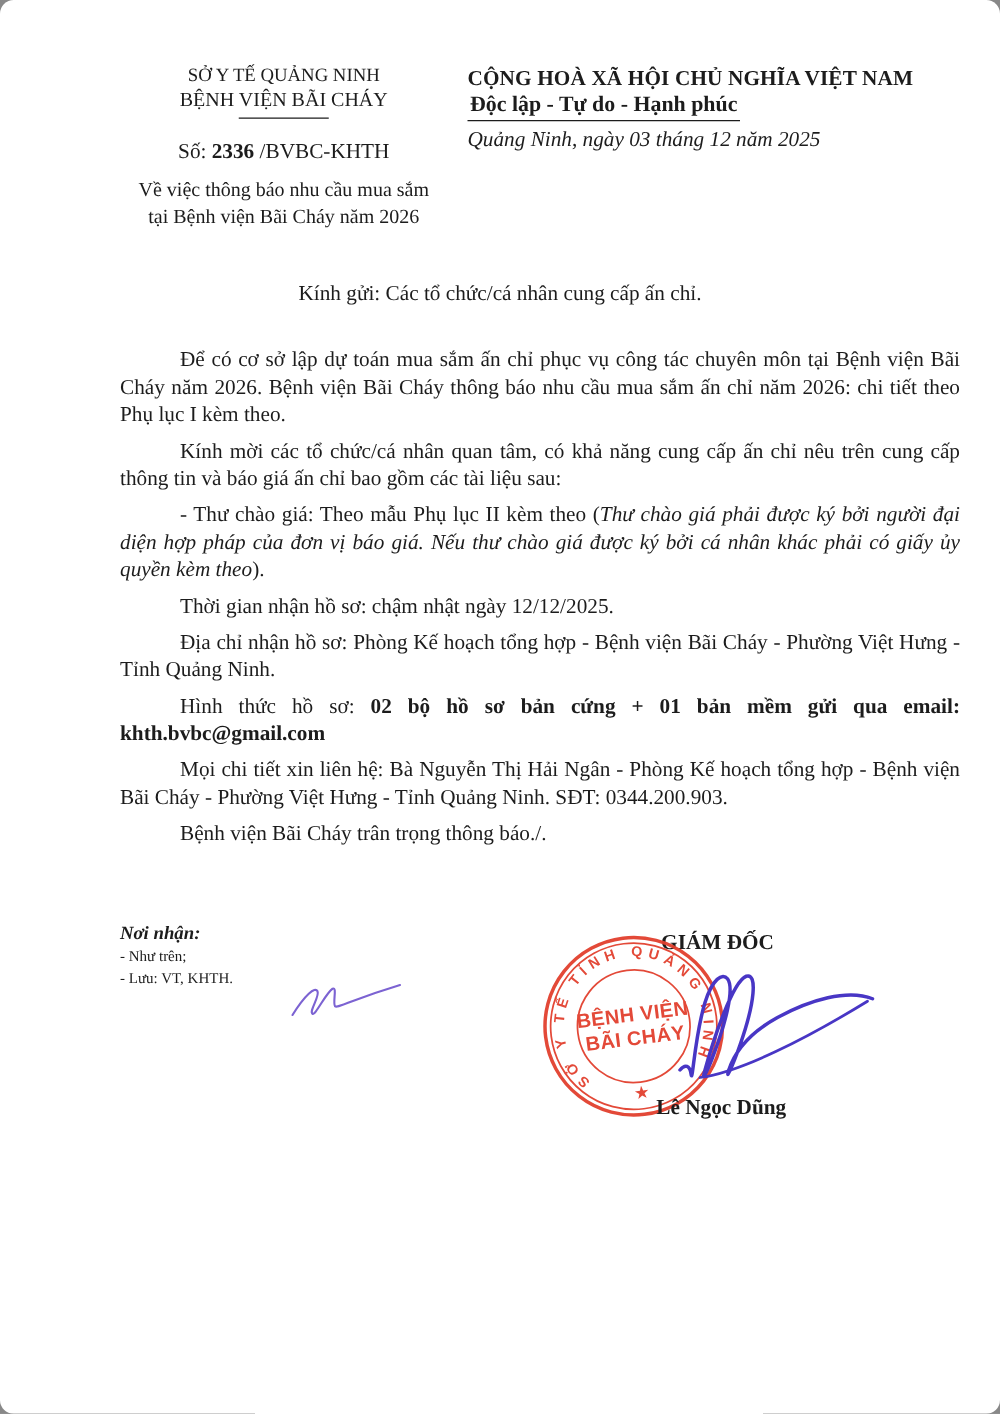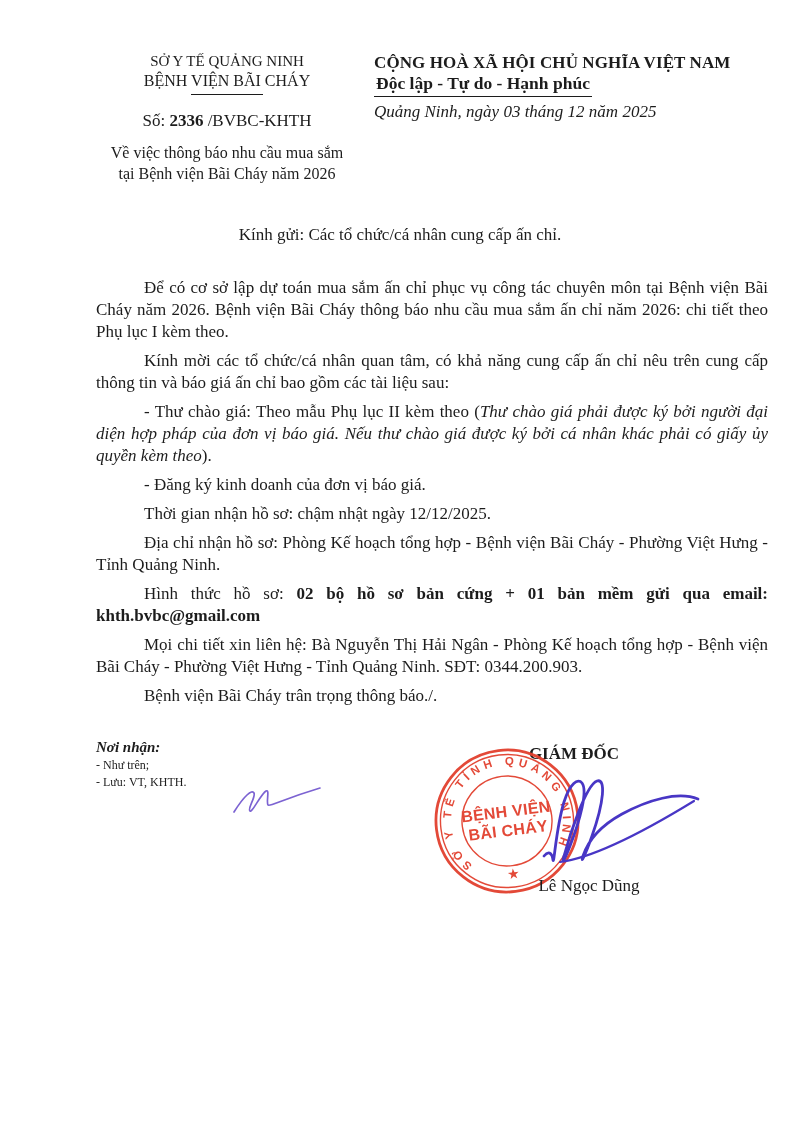--- a/index.html
+++ b/index.html
@@ -1,19 +1,19 @@
 <!DOCTYPE html>
 <html><head>
 <meta charset="utf-8">
 <style>
   html,body { margin:0; padding:0; background:#888; }
   .page {
     position:relative; width:800px; height:1131px; margin:0 auto;
     background:#ffffff; overflow:hidden;
-    font-family:"Liberation Serif", serif; color:#1c1c1c;
+    font-family:"Liberation Serif", serif; color:#1c1c1c;border-radius:11px;
   }
   
   .header { display:flex; padding:52px 36px 0 88px; }
   .header-left { width:278px; text-align:center; flex-shrink:0; }
   .header-right { flex:1; text-align:left; padding-left:8px; }
   .issuer-parent { font-size:15px; line-height:19px; }
   .issuer-org { font-size:16px; font-weight:normal; line-height:20px; }
   .org-underline { width:72px; height:0; border-bottom:1.5px solid #1c1c1c; margin:3px auto 0; }
   .doc-number { margin-top:15px; font-size:17px; line-height:21px; }
   .doc-number b { font-weight:bold; }
@@ -30,22 +30,22 @@
   .body-text p:first-child { margin-top:0; }
   .run-i { font-style:italic; }
   .run-b { font-weight:bold; }
   
   .footer { position:absolute; left:0; top:0; width:800px; height:1131px; }
   .recipients { position:absolute; left:96px; top:738px; }
   .recipients-label { font-size:15px; font-weight:bold; font-style:italic; line-height:19px; }
   .recipient-item { font-size:12px; line-height:17px; }
   .director-title { position:absolute; left:499px; top:744px; width:150px;
                     text-align:center; font-size:17px; font-weight:bold; z-index:1; }
-  .signer-name { position:absolute; left:510px; top:876px; width:158px;
-                 text-align:center; font-size:17px; font-weight:normal; z-index:4; }
+  .signer-name { position:absolute; left:498px; top:876px; width:158px;
+                 text-align:center; font-size:17px; font-weight:bold; z-index:4; }
   .stamp-svg { position:absolute; left:432px; top:746px; width:150px; height:150px; z-index:2; }
   .sig-svg { position:absolute; left:440px; top:768px; width:280px; height:112px; z-index:3; }
   .initials-svg { position:absolute; left:222px; top:782px; width:110px; height:36px; }
   .stamp-ring-text { font-family:"Liberation Sans", sans-serif; font-weight:bold; font-size:11.5px; }
   .stamp-center-text { font-family:"Liberation Sans", sans-serif; font-weight:bold; font-size:16px;
                        letter-spacing:0.3px; }
 </style>
 </head>
 <body>
 
@@ -68,21 +68,20 @@
       <div class="dateline">Quảng Ninh, ngày 03 tháng 12 năm 2025</div>
     </div>
   </div>
 
   <div class="salutation">Kính gửi: Các tổ chức/cá nhân cung cấp ấn chỉ.</div>
 
   <div class="body-text" id="body-text">
       <p><span>Để có cơ sở lập dự toán mua sắm ấn chỉ phục vụ công tác chuyên môn tại Bệnh viện Bãi Cháy năm 2026. Bệnh viện Bãi Cháy thông báo nhu cầu mua sắm ấn chỉ năm 2026: chi tiết theo Phụ lục I kèm theo.</span></p>
       <p><span>Kính mời các tổ chức/cá nhân quan tâm, có khả năng cung cấp ấn chỉ nêu trên cung cấp thông tin và báo giá ấn chỉ bao gồm các tài liệu sau:</span></p>
       <p><span>- Thư chào giá: Theo mẫu Phụ lục II kèm theo (</span><span class="run-i">Thư chào giá phải được ký bởi người đại diện hợp pháp của đơn vị báo giá. Nếu thư chào giá được ký bởi cá nhân khác phải có giấy ủy quyền kèm theo</span><span>).</span></p>
-      <p><span>- Đăng ký kinh doanh của đơn vị báo giá.</span></p>
       <p><span>Thời gian nhận hồ sơ: chậm nhật ngày 12/12/2025.</span></p>
       <p><span>Địa chỉ nhận hồ sơ: Phòng Kế hoạch tổng hợp - Bệnh viện Bãi Cháy - Phường Việt Hưng - Tỉnh Quảng Ninh.</span></p>
       <p><span>Hình thức hồ sơ: </span><span class="run-b">02 bộ hồ sơ bản cứng + 01 bản mềm gửi qua email: khth.bvbc@gmail.com</span></p>
       <p><span>Mọi chi tiết xin liên hệ: Bà Nguyễn Thị Hải Ngân - Phòng Kế hoạch tổng hợp - Bệnh viện Bãi Cháy - Phường Việt Hưng - Tỉnh Quảng Ninh. SĐT: 0344.200.903.</span></p>
       <p><span>Bệnh viện Bãi Cháy trân trọng thông báo./.</span></p>
     </div>
 
   <div class="footer">
 
     <div class="recipients">

